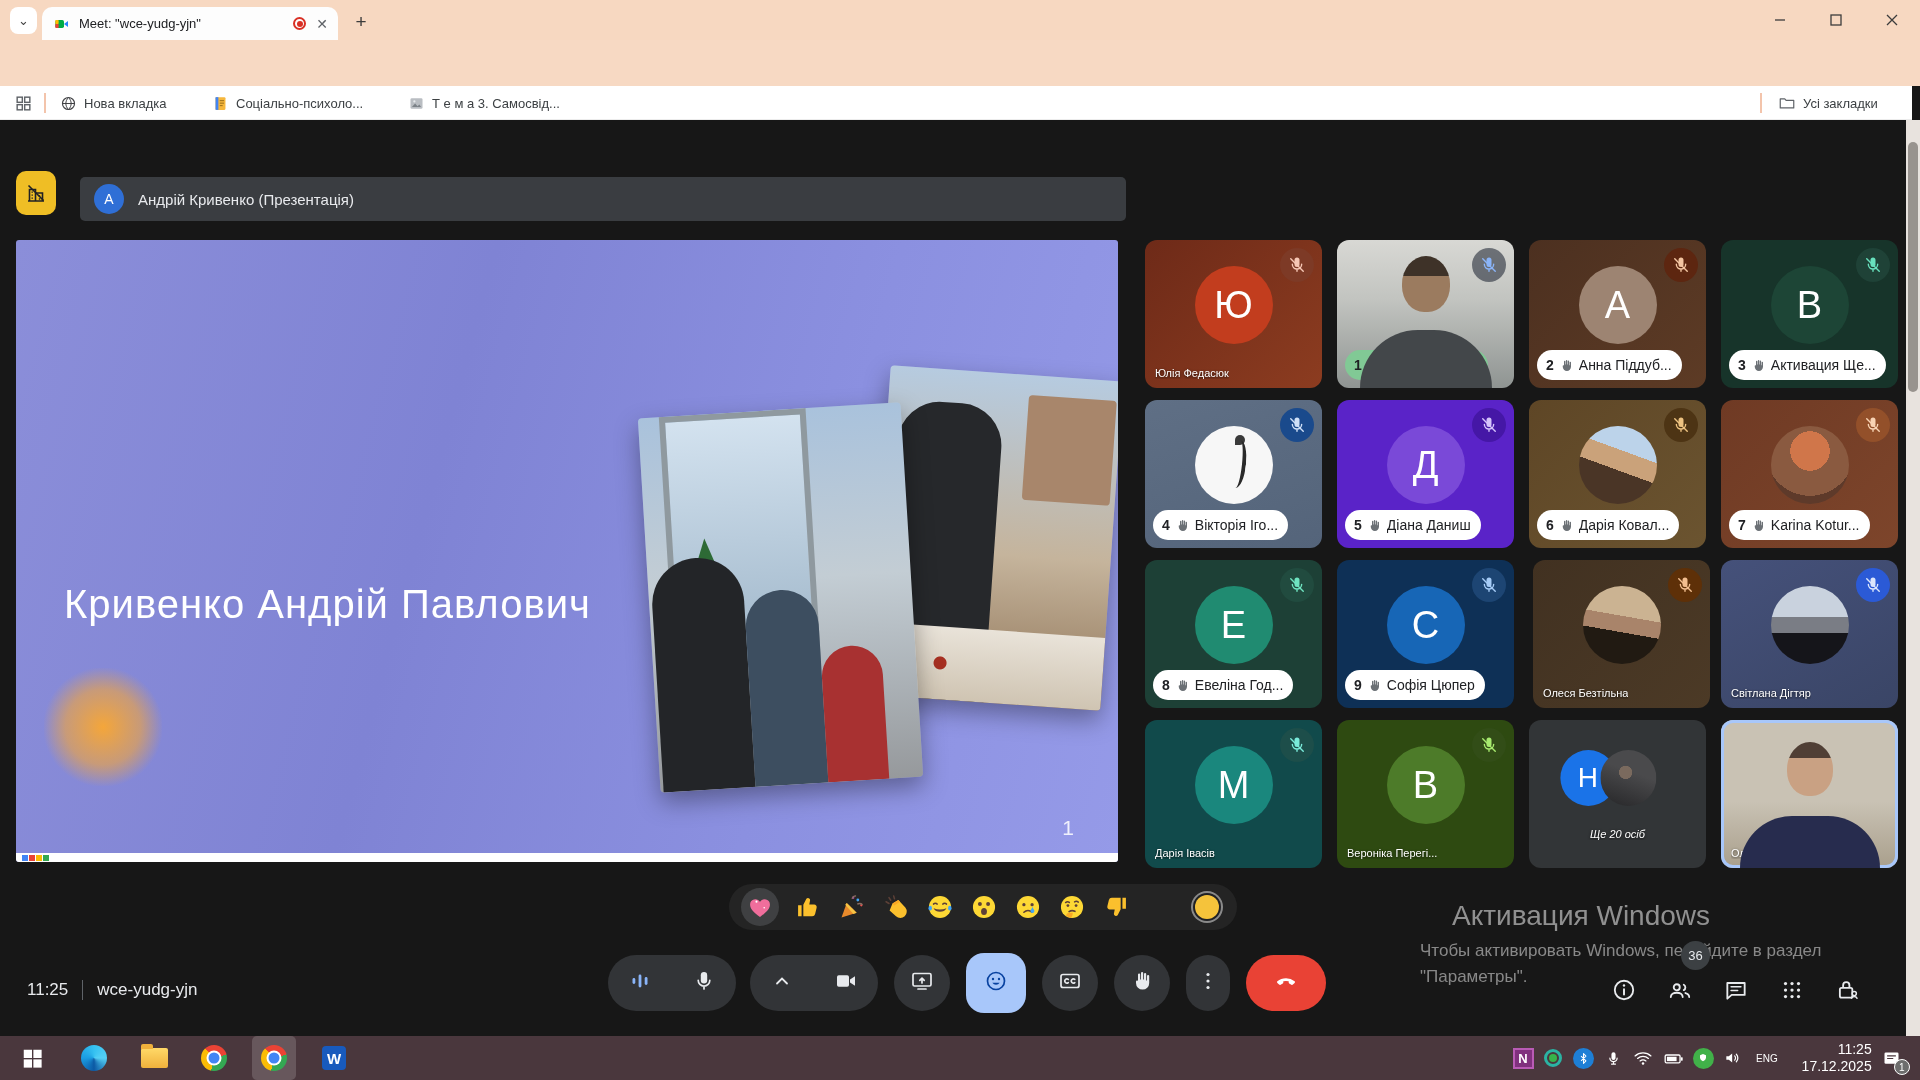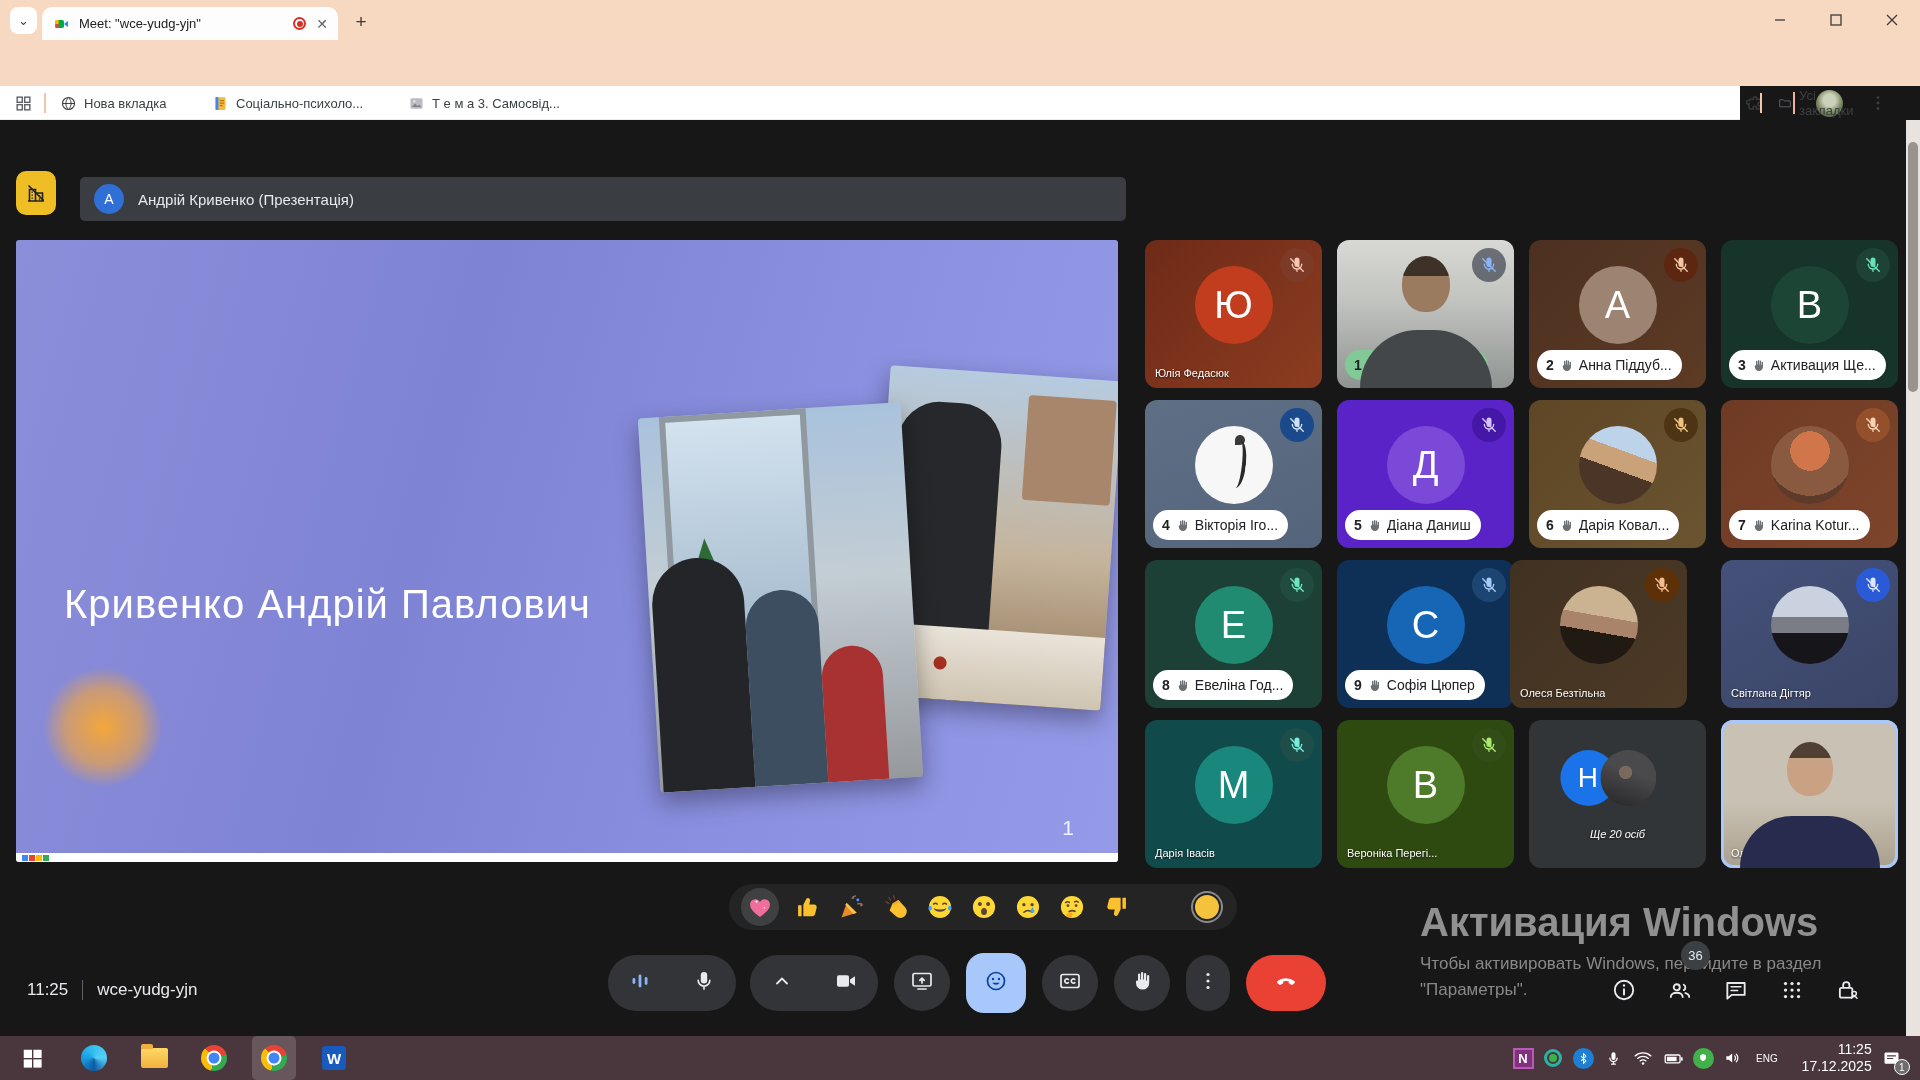--- a/index.html
+++ b/index.html
@@ -21,21 +21,21 @@
   .toolbar{position:absolute;left:0;top:40px;width:1920px;height:46px;background:#f7d9c3;}
   .navbtn{position:absolute;top:52px;width:24px;height:24px;display:flex;align-items:center;justify-content:center;}
   .urlpill{position:absolute;left:148px;top:46px;width:1564px;height:34px;background:#f3eee9;border-radius:17px;display:flex;align-items:center;padding:0 12px 0 5px;}
   .cam-ind{width:26px;height:26px;border-radius:50%;background:#8a4a21;display:flex;align-items:center;justify-content:center;flex:0 0 auto;}
   .url-text{font-size:15px;color:#3c4043;margin-left:12px;flex:1;white-space:nowrap;overflow:hidden;}
   .puzzle{position:absolute;left:1746px;top:51px;}
   .tb-sep{position:absolute;left:1793px;top:52px;width:2px;height:22px;background:#f0b291;}
   .profile{position:absolute;left:1816px;top:50px;width:27px;height:27px;border-radius:50%;background:radial-gradient(circle at 50% 38%,#cdd0ba 0 28%,#72815a 60%,#434f39 100%);}
   .menu3{position:absolute;left:1866px;top:51px;width:24px;height:24px;display:flex;align-items:center;justify-content:center;color:#3c3c3c;}
 
-  .bookmarks{position:absolute;left:0;top:86px;width:1740px;height:34px;background:#ffffff;border-bottom:1px solid #ececec;padding-left:12px;}
+  .bookmarks{position:absolute;left:0;top:86px;width:1912px;height:34px;background:#ffffff;border-bottom:1px solid #ececec;padding-left:12px;}
   .bm-item{position:absolute;top:0;height:34px;display:flex;align-items:center;gap:7px;font-size:13px;color:#3c4043;}
   .bm-sep{position:absolute;top:7px;width:2px;height:20px;background:#f3c4ab;}
 
   
   .meet{position:absolute;left:0;top:120px;width:1920px;height:916px;background:#171717;}
 
   .warn-ic{position:absolute;left:16px;top:51px;width:40px;height:44px;border-radius:10px;background:#efbe25;display:flex;align-items:center;justify-content:center;}
   .presenter{position:absolute;left:80px;top:57px;width:1046px;height:44px;background:#3a3d41;border-radius:5px;display:flex;align-items:center;padding:0 14px;}
   .presenter .pav{width:30px;height:30px;border-radius:50%;background:#2f6fd6;color:#fff;font-size:14px;display:flex;align-items:center;justify-content:center;}
   .presenter .pname{margin-left:14px;font-size:15px;color:#e8eaed;}
@@ -110,21 +110,21 @@
   .ctrl svg{width:24px;height:24px;}
   .circle56{width:56px;}
   .emoji-btn{background:#a8c7fa !important;border-radius:18px !important;}
   .endcall{background:#e94235 !important;}
   .rightbar{position:absolute;top:850px;display:flex;align-items:center;color:#e8eaed;}
   .rb{width:56px;height:40px;display:flex;align-items:center;justify-content:center;}
   .rb svg{width:26px;height:26px;}
   .badge36{position:absolute;left:1681px;top:821px;width:29px;height:29px;border-radius:50%;background:#3c4043;color:#e8eaed;font-size:13px;display:flex;align-items:center;justify-content:center;z-index:3;}
 
   .watermark{position:absolute;left:1420px;top:780px;pointer-events:none;}
-  .wm-title{font-size:40px;color:rgba(175,175,175,.8);font-weight:700;}
+  .wm-title{font-size:28px;color:rgba(175,175,175,.8);font-weight:400;margin-left:32px;}
   .wm-line{font-size:17px;color:rgba(165,165,165,.8);margin-top:6px;line-height:26px;}
 
   .pagescroll{position:absolute;left:1906px;top:0;width:14px;height:916px;background:#e8e3de;}
   .pagescroll .thumb{position:absolute;left:2px;top:22px;width:10px;height:250px;background:#98938e;border-radius:5px;}
 
   
   .taskbar{position:absolute;left:0;top:1036px;width:1920px;height:44px;background:#4a373d;display:block;}
   .tk{position:absolute;top:0;width:44px;height:44px;display:flex;align-items:center;justify-content:center;}
   .tk-active{background:rgba(255,255,255,.16);border-radius:5px;}
   .chrome-ic{width:26px;height:26px;border-radius:50%;background:conic-gradient(from -45deg,#ea4335 0 33%,#34a853 33% 66%,#fbbc05 66% 100%);position:relative;}
@@ -474,21 +474,21 @@
             </svg>
           </div>
           <div class="t-pill">
             <b>9</b>
             <svg viewBox="0 0 24 24">
               <path fill="#6b7075" d="M8 11.8V5.6a1.1 1.1 0 0 1 2.2 0v4.9h.8V4.1a1.1 1.1 0 0 1 2.2 0v6.4h.8V5a1.1 1.1 0 0 1 2.2 0v6.6h.8V7a1.1 1.1 0 0 1 2.2 0v7a6.6 6.6 0 0 1-13.2 0v-1.3a1.2 1.2 0 0 1 2-.9z"></path>
             </svg>
             <span>Софія Цюпер</span>
           </div>
         </div>
-        <div class="tile" style="left: 365px; top: 320px; background: linear-gradient(135deg, rgb(65, 49, 33), rgb(76, 58, 38)); padding-left: 22px;">
+        <div class="tile" style="left: 388px; top: 320px; background: linear-gradient(135deg, rgb(65, 49, 33), rgb(76, 58, 38)); padding-left: 22px;">
           <div class="t-av p-olesya"></div>
           <div class="t-mic" style="background:#5e3008;color:#f3be8f">
             <svg viewBox="0 0 24 24">
               <path fill="currentColor" d="M12 14.3a3 3 0 0 0 3-3V6.1a3 3 0 0 0-6 0v5.2a3 3 0 0 0 3 3z"></path>
               <path fill="none" stroke="currentColor" stroke-width="1.7" stroke-linecap="round" d="M6.4 11.2a5.6 5.6 0 0 0 11.2 0M12 16.8v2.7M4.5 4.5l15 15"></path>
             </svg>
           </div>
           <div class="t-name">Олеся Безтільна</div>
         </div>
         <div class="tile" style="left: 576px; top: 320px; background: linear-gradient(150deg, rgb(69, 81, 122), rgb(58, 69, 102));">

